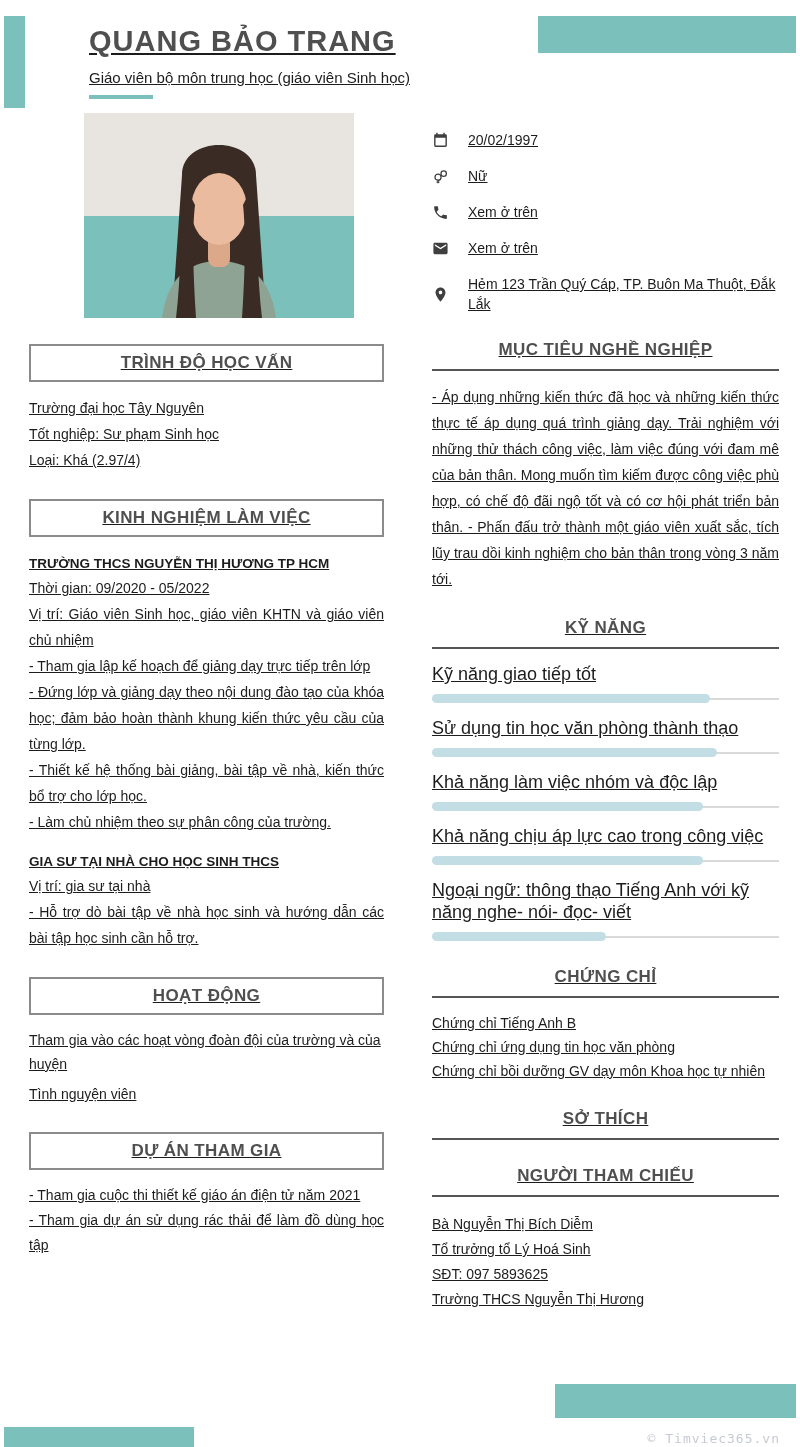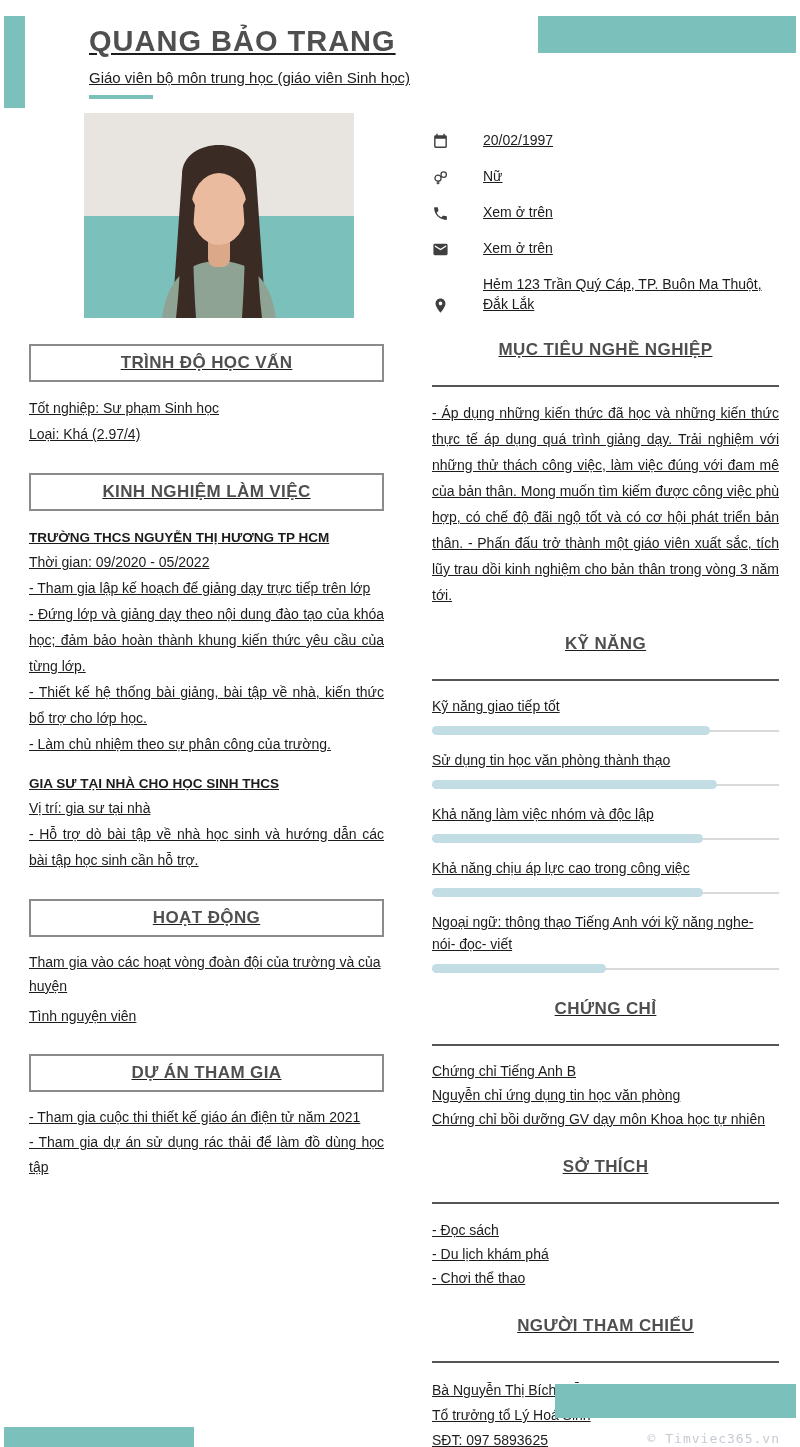--- a/index.html
+++ b/index.html
@@ -44,21 +44,21 @@
     border:2px solid #8b8b8b;
     padding:7px 4px;
     text-align:center;
     font-size:17px; font-weight:bold; color:#4f4f4f;
     letter-spacing:.4px;
   }
   
   .rule-title {
     margin-top:26px;
     text-align:center;
-    padding-bottom:25px;
+    padding-bottom:9px;
     border-bottom:2px solid #555555;
     font-size:17px; font-weight:bold; color:#4f4f4f;
     letter-spacing:.4px;
   }
 
   .text { font-size:14px; line-height:25px; }
   .justify { text-align:justify; }
 
   .edu-lines { margin-top:13px; }
   .edu-lines .text { line-height:26px; }
@@ -67,29 +67,29 @@
   .job-employer { font-size:13.5px; font-weight:bold; line-height:22px; }
   .job .text { line-height:26px; }
 
   .act-lines  { margin-top:13px; }
   .act-lines .text { line-height:24px; margin-bottom:6px; }
   .proj-lines { margin-top:13px; }
   .proj-lines .text { line-height:25px; }
 
   
   .contact { margin-top:16px; }
-  .contact-row { display:flex; gap:34px; align-items:flex-end; margin-bottom:15px; }
+  .contact-row { display:flex; gap:19px; align-items:center; margin-bottom:15px; }
   .contact-icon { width:17px; height:17px; flex:none; margin-top:1px; }
   .contact-text { font-size:14px; line-height:20px; padding-top:1px; }
 
   .objective-text { margin-top:13px; font-size:14px; line-height:26px; text-align:justify; }
 
   .skills-list { margin-top:4px; }
   .skill-item { margin-top:14px; }
-  .skill-label { font-size:14px; line-height:22px; }
+  .skill-label { font-size:18px; line-height:22px; }
   .skill-bar { position:relative; height:9px; margin-top:9px; }
   .skill-track { position:absolute; left:0; right:0; top:3.5px; height:2px; background:#d9d9d9; }
   .skill-fill { position:absolute; left:0; top:0; height:9px; border-radius:4.5px; background:#c2dde4; }
 
   .cert-lines { margin-top:13px; }
   .cert-lines .text { line-height:24px; }
 
   .hobby-lines { margin-top:14px; }
   .hobby-lines .text { line-height:24px; }
 
@@ -135,29 +135,31 @@
         <ellipse cx="135" cy="96" rx="28" ry="36" fill="#eabb9e"></ellipse>
 
         <path d="M106 96 C100 42 170 42 164 96 C164 70 150 58 135 58 C120 58 106 70 106 96 Z" fill="#3a2c25"></path>
 
         <path d="M104 78 C95 112 98 155 92 205 L112 205 C109 160 108 118 111 92 Z" fill="#3a2c25"></path>
         <path d="M166 78 C175 112 172 155 178 205 L158 205 C161 160 162 118 159 92 Z" fill="#3a2c25"></path>
       </svg>
 
       <div class="boxed-title">TRÌNH ĐỘ HỌC VẤN</div>
       <div class="edu-lines">
+        <div class="text">Trường đại học Tây Nguyên</div>
         <div class="text">Tốt nghiệp: Sư phạm Sinh học</div>
         <div class="text">Loại: Khá (2.97/4)</div>
       </div>
 
       <div class="boxed-title">KINH NGHIỆM LÀM VIỆC</div>
 
       <div class="job">
         <div class="job-employer">TRƯỜNG THCS NGUYỄN THỊ HƯƠNG TP HCM</div>
         <div class="text">Thời gian: 09/2020 - 05/2022</div>
+        <div class="text justify">Vị trí: Giáo viên Sinh học, giáo viên KHTN và giáo viên chủ nhiệm</div>
         <div class="text justify">- Tham gia lập kế hoạch để giảng dạy trực tiếp trên lớp</div>
         <div class="text justify">- Đứng lớp và giảng dạy theo nội dung đào tạo của khóa học; đảm bảo hoàn thành khung kiến thức yêu cầu của từng lớp.</div>
         <div class="text justify">- Thiết kế hệ thống bài giảng, bài tập về nhà, kiến thức bổ trợ cho lớp học.</div>
         <div class="text justify">- Làm chủ nhiệm theo sự phân công của trường.</div>
       </div>
 
       <div class="job">
         <div class="job-employer">GIA SƯ TẠI NHÀ CHO HỌC SINH THCS</div>
         <div class="text">Vị trí: gia sư tại nhà</div>
         <div class="text justify">- Hỗ trợ dò bài tập về nhà học sinh và hướng dẫn các bài tập học sinh cần hỗ trợ.</div>
@@ -266,30 +268,25 @@
             <div class="skill-track"></div>
             <div class="skill-fill" style="width: 50%;"></div>
           </div>
         </div>
 
       </div>
 
       <div class="rule-title">CHỨNG CHỈ</div>
       <div class="cert-lines">
         <div class="text">Chứng chỉ Tiếng Anh B</div>
-        <div class="text">Nguyễn chỉ ứng dụng tin học văn phòng</div>
+        <div class="text">Chứng chỉ ứng dụng tin học văn phòng</div>
         <div class="text">Chứng chỉ bồi dưỡng GV dạy môn Khoa học tự nhiên</div>
       </div>
 
       <div class="rule-title">SỞ THÍCH</div>
-      <div class="hobby-lines">
-        <div class="text">- Đọc sách</div>
-        <div class="text">- Du lịch khám phá</div>
-        <div class="text">- Chơi thể thao</div>
-      </div>
 
       <div class="rule-title">NGƯỜI THAM CHIẾU</div>
       <div class="ref-lines">
         <div class="text">Bà Nguyễn Thị Bích Diễm</div>
         <div class="text">Tổ trưởng tổ Lý Hoá Sinh</div>
         <div class="text">SĐT: 097 5893625</div>
         <div class="text">Trường THCS Nguyễn Thị Hương</div>
       </div>
 
     </div>

